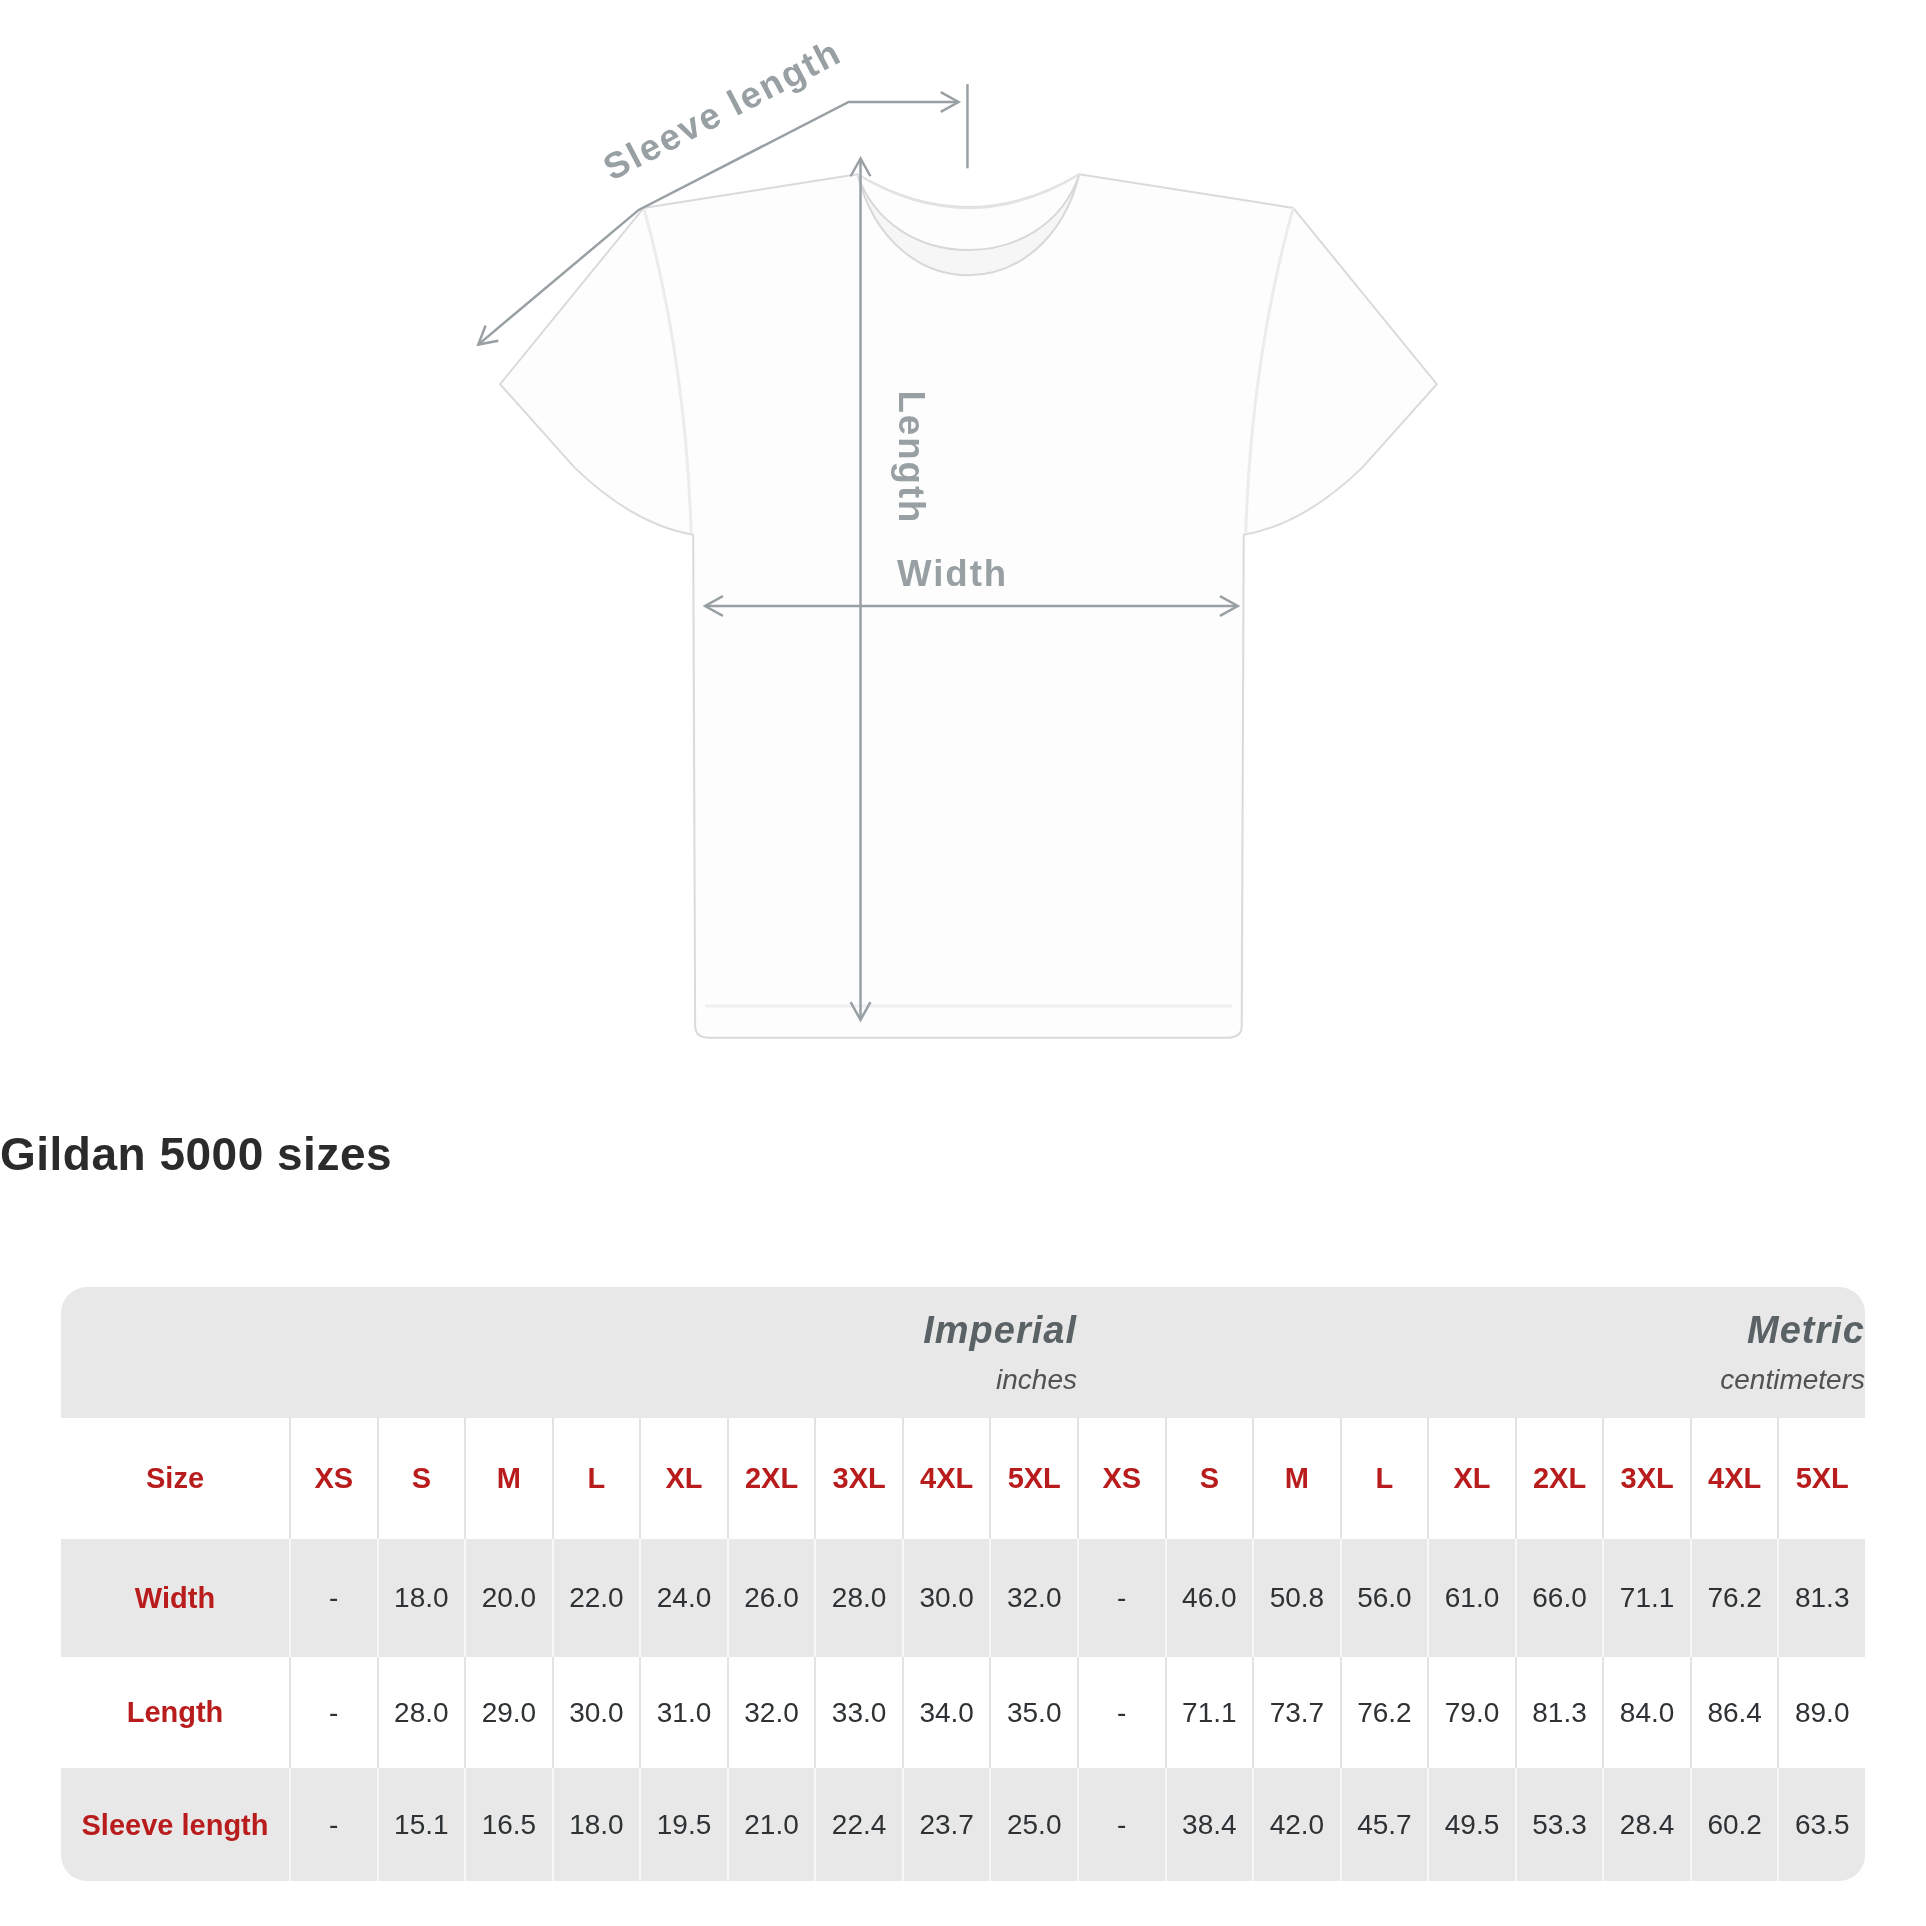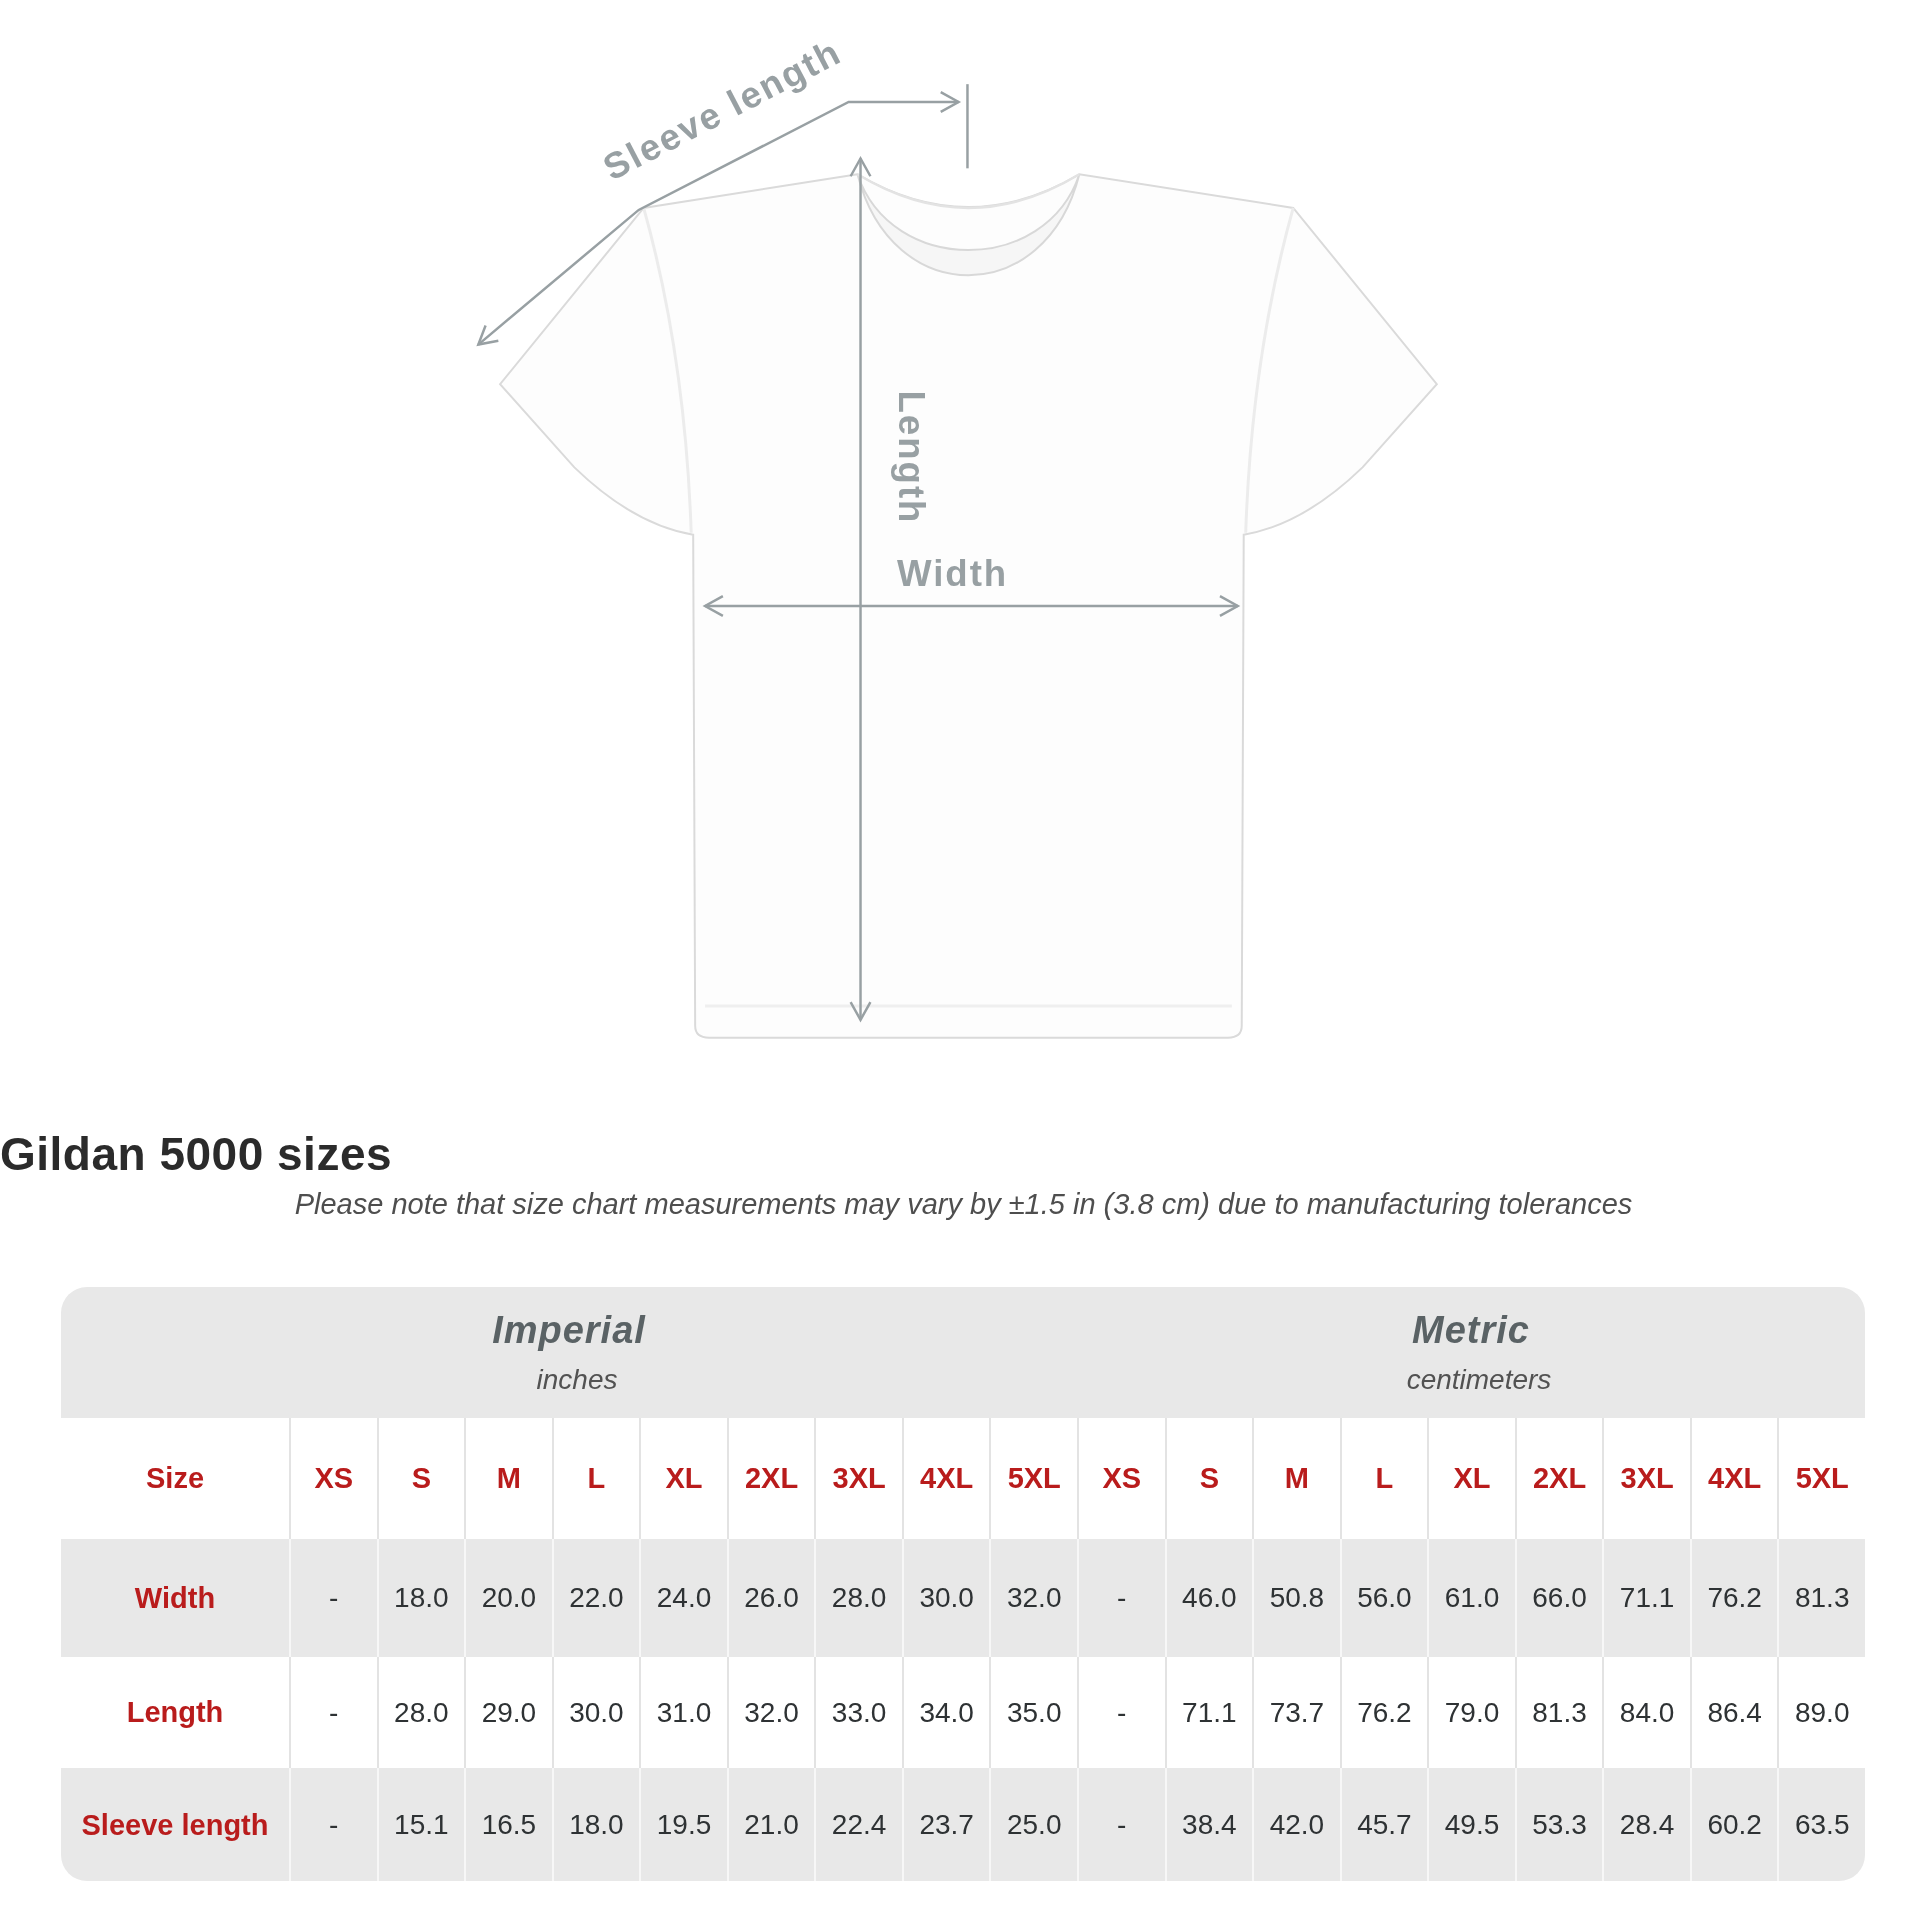--- a/index.html
+++ b/index.html
@@ -25,21 +25,21 @@
   
   .size-table{
     position:absolute;left:61px;top:1287px;width:1804px;height:594px;
     border-radius:26px;overflow:hidden;
     display:grid;
     grid-template-columns:228px repeat(18,1fr);
     grid-template-rows:131px 121px 118px 111px 114px;
   }
   .band{
     background:#e8e8e8;
-    display:flex;flex-direction:column;align-items:center;justify-content:center;gap:12px;
+    display:flex;flex-direction:column;align-items:flex-end;justify-content:center;gap:12px;
   }
   .band-imperial{grid-column:1/11;}
   .band-metric{grid-column:11/20;}
   .band-title{font-style:italic;font-weight:bold;font-size:38px;color:#5a6265;letter-spacing:1px;}
   .band-sub{font-style:italic;font-size:28px;color:#525252;margin-left:16px;}
   .cell{
     display:flex;align-items:center;justify-content:center;
     font-size:28px;color:#2e3234;white-space:nowrap;
   }
   .row-white{background:#ffffff;--sepc:#e3e3e3;}
@@ -100,21 +100,20 @@
         <line x1="712" y1="612" x2="1250" y2="612" marker-start="url(#arrStart)" marker-end="url(#arrEnd)"></line>
       </g>
 
       <text class="ann-text" transform="translate(735,122) rotate(-27.5)" text-anchor="middle">Sleeve length</text>
       <text class="ann-text" transform="translate(908,462) rotate(90)" text-anchor="middle">Length</text>
       <text class="ann-text" x="962" y="592" text-anchor="middle">Width</text>
     </svg>
   </div>
 
   <div class="title">Gildan 5000 sizes</div>
-  <div class="note">Please note that size chart measurements may vary by ±1.5 in (3.8 cm) due to manufacturing tolerances</div>
 
   <div class="size-table">
     <div class="band band-imperial">
       <div class="band-title">Imperial</div>
       <div class="band-sub">inches</div>
     </div>
     <div class="band band-metric">
       <div class="band-title">Metric</div>
       <div class="band-sub">centimeters</div>
     </div>

